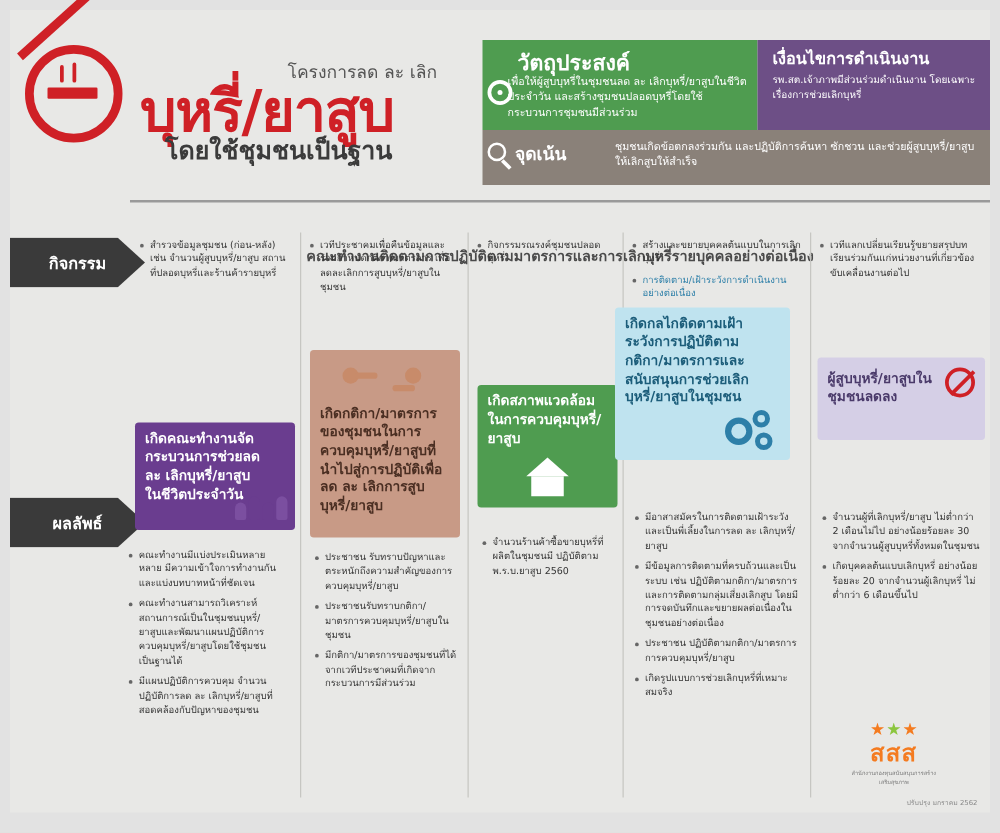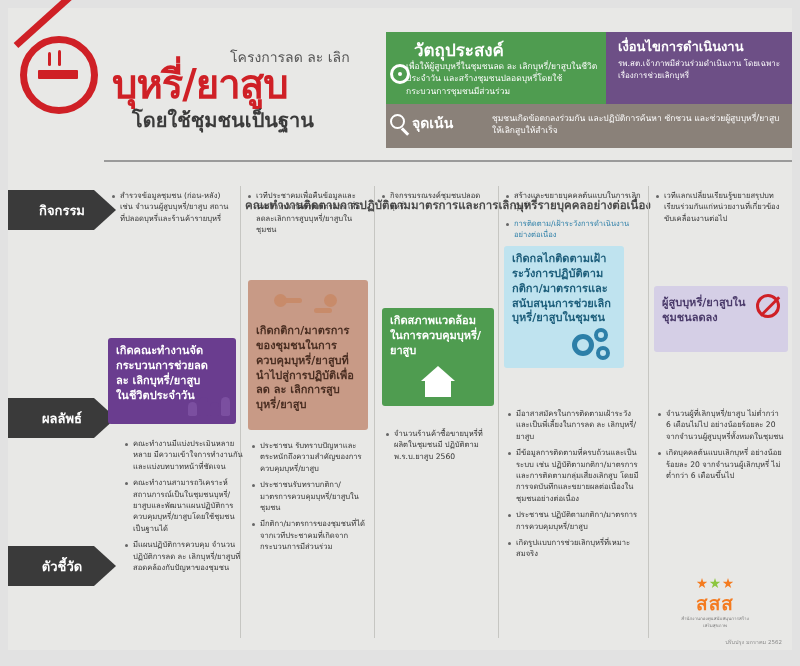--- a/index.html
+++ b/index.html
@@ -20,21 +20,21 @@
   }
   .logo-slash{
     position:absolute;left:8px;top:34px;width:92px;height:7px;background:#cf2026;
     transform:rotate(-42deg);transform-origin:left center;
   }
   .cig{position:absolute;left:30px;top:62px;width:40px;height:9px;background:#cf2026;border-radius:1px;}
   .smoke{position:absolute;left:40px;top:44px;width:3px;height:14px;background:#cf2026;border-radius:2px;}
   .smoke2{position:absolute;left:50px;top:42px;width:3px;height:16px;background:#cf2026;border-radius:2px;}
 
   .title-small{position:absolute;left:222px;top:38px;font-size:14px;color:#555;text-align:right;}
-  .title-big{position:absolute;left:104px;top:44px;font-size:40px;font-weight:bold;color:#cf2026;letter-spacing:-1px;}
+  .title-big{position:absolute;left:104px;top:44px;font-size:46px;font-weight:bold;color:#cf2026;letter-spacing:-1px;}
   .title-sub{position:absolute;left:124px;top:96px;font-size:20px;font-weight:bold;color:#3b3b3b;}
 
   .green-box{position:absolute;left:378px;top:24px;width:220px;height:72px;background:#4f9c50;}
   .green-title{position:absolute;left:406px;top:28px;font-size:17px;font-weight:bold;color:#fff;}
   .green-body{position:absolute;left:398px;top:52px;width:196px;font-size:8.5px;line-height:1.45;color:#fff;}
   .target-icon{position:absolute;left:382px;top:56px;width:20px;height:20px;border:3px solid #fff;border-radius:50%;box-sizing:border-box;}
   .target-icon:after{content:"";position:absolute;left:5px;top:5px;width:4px;height:4px;background:#fff;border-radius:50%;}
 
   .purple-box{position:absolute;left:598px;top:24px;width:186px;height:72px;background:#6d4f86;}
   .purple-title{position:absolute;left:610px;top:28px;font-size:13px;font-weight:bold;color:#fff;}
@@ -130,40 +130,39 @@
       <div class="magnifier-h"></div>
       <div class="focus-label">จุดเน้น</div>
       <div class="focus-body">ชุมชนเกิดข้อตกลงร่วมกัน และปฏิบัติการค้นหา ซักชวน และช่วยผู้สูบบุหรี่/ยาสูบให้เลิกสูบให้สำเร็จ</div>
     </div>
 
     <div class="comm-bar"></div>
     <div class="comm-text">คณะทำงานติดตามการปฏิบัติตามมาตรการและการเลิกบุหรี่รายบุคคลอย่างต่อเนื่อง</div>
 
     <div class="arrow a1">กิจกรรม</div>
     <div class="arrow a2">ผลลัพธ์</div>
-    <div class="arrow a3">ตัวชี้วัด</div>
 
     <div class="col-sep" style="left:232px"></div>
     <div class="col-sep" style="left:366px"></div>
     <div class="col-sep" style="left:490px"></div>
     <div class="col-sep" style="left:640px"></div>
 
     <div class="bul" style="left:104px;top:182px;width:120px">
       <p>สำรวจข้อมูลชุมชน (ก่อน-หลัง) เช่น จำนวนผู้สูบบุหรี่/ยาสูบ สถานที่ปลอดบุหรี่และร้านค้ารายบุหรี่</p>
     </div>
     <div class="rbox" style="left:100px;top:330px;width:128px;height:86px;background:#6a3d8f">
       <div class="t" style="left:8px;top:6px;width:92px;color:#fff">เกิดคณะทำงานจัดกระบวนการช่วยลด ละ เลิกบุหรี่/ยาสูบในชีวิตประจำวัน</div>
       <div class="people" style="right:6px;bottom:8px">
         <div class="person s w"></div>
           <div class="person"></div>
           <div class="person s"></div>
           <div class="person w"></div>
       </div>
     </div>
-    <div class="bul" style="left:117px;top:430px;width:122px">
+    <div class="bul" style="left:95px;top:430px;width:122px">
       <p>คณะทำงานมีแบ่งประเมินหลายหลาย มีความเข้าใจการทำงานกัน และแบ่งบทบาทหน้าที่ชัดเจน</p>
       <p>คณะทำงานสามารถวิเคราะห์สถานการณ์เป็นในชุมชนบุหรี่/ยาสูบและพัฒนาแผนปฏิบัติการควบคุมบุหรี่/ยาสูบโดยใช้ชุมชนเป็นฐานได้</p>
       <p>มีแผนปฏิบัติการควบคุม จำนวนปฏิบัติการลด ละ เลิกบุหรี่/ยาสูบที่สอดคล้องกับปัญหาของชุมชน</p>
     </div>
 
     <div class="bul" style="left:240px;top:182px;width:118px">
       <p>เวทีประชาคมเพื่อคืนข้อมูลและร่วมกำหนดกติกา/มาตรการ เพื่อลดละเลิกการสูบบุหรี่/ยาสูบในชุมชน</p>
     </div>
     <div class="rbox" style="left:240px;top:272px;width:120px;height:150px;background:#c89a86">
       <div class="t" style="left:8px;top:44px;width:104px;color:#4a2e22">เกิดกติกา/มาตรการของชุมชนในการควบคุมบุหรี่/ยาสูบที่นำไปสู่การปฏิบัติเพื่อ ลด ละ เลิกการสูบบุหรี่/ยาสูบ</div>
@@ -191,21 +190,21 @@
       </div>
     </div>
     <div class="bul" style="left:378px;top:420px;width:106px">
       <p>จำนวนร้านค้าซื้อขายบุหรี่ที่ผลิตในชุมชนมี ปฏิบัติตาม พ.ร.บ.ยาสูบ 2560</p>
     </div>
 
     <div class="bul" style="left:498px;top:182px;width:136px">
       <p>สร้างและขยายบุคคลต้นแบบในการเลิกบุหรี่</p>
       <p style="color:#2d7fa8">การติดตาม/เฝ้าระวังการดำเนินงานอย่างต่อเนื่อง</p>
     </div>
-    <div class="rbox" style="left:496px;top:238px;width:120px;height:122px;background:#bfe3ef">
+    <div class="rbox" style="left:484px;top:238px;width:140px;height:122px;background:#bfe3ef">
       <div class="t" style="left:8px;top:6px;width:112px;color:#1c5d7a">เกิดกลไกติดตามเฝ้าระวังการปฏิบัติตามกติกา/มาตรการและสนับสนุนการช่วยเลิกบุหรี่/ยาสูบในชุมชน</div>
       <div style="position:absolute;right:6px;bottom:6px;width:46px;height:34px;">
         <div class="gear" style="left:0;top:6px"></div>
         <div class="gear s" style="left:22px;top:0"></div>
         <div class="gear s" style="left:24px;top:18px"></div>
       </div>
     </div>
     <div class="bul" style="left:500px;top:400px;width:132px">
       <p>มีอาสาสมัครในการติดตามเฝ้าระวังและเป็นพี่เลี้ยงในการลด ละ เลิกบุหรี่/ยาสูบ</p>
       <p>มีข้อมูลการติดตามที่ครบถ้วนและเป็นระบบ เช่น ปฏิบัติตามกติกา/มาตรการและการติดตามกลุ่มเสี่ยงเลิกสูบ โดยมีการจดบันทึกและขยายผลต่อเนื่องในชุมชนอย่างต่อเนื่อง</p>
@@ -214,21 +213,21 @@
     </div>
 
     <div class="bul" style="left:648px;top:182px;width:128px">
       <p>เวทีแลกเปลี่ยนเรียนรู้ขยายสรุปบทเรียนร่วมกันแก่หน่วยงานที่เกี่ยวข้องขับเคลื่อนงานต่อไป</p>
     </div>
     <div class="rbox" style="left:646px;top:278px;width:134px;height:66px;background:#d5cfe6">
       <div class="t" style="left:8px;top:10px;width:96px;color:#4a3a6a">ผู้สูบบุหรี่/ยาสูบในชุมชนลดลง</div>
       <div class="nosmoke" style="right:8px;top:8px"></div>
     </div>
     <div class="bul" style="left:650px;top:400px;width:126px">
-      <p>จำนวนผู้ที่เลิกบุหรี่/ยาสูบ ไม่ต่ำกว่า 6 เดือนไม่ไป อย่างน้อยร้อยละ 20 จากจำนวนผู้สูบบุหรี่ทั้งหมดในชุมชน</p>
+      <p>จำนวนผู้ที่เลิกบุหรี่/ยาสูบ ไม่ต่ำกว่า 2 เดือนไม่ไป อย่างน้อยร้อยละ 30 จากจำนวนผู้สูบบุหรี่ทั้งหมดในชุมชน</p>
       <p>เกิดบุคคลต้นแบบเลิกบุหรี่ อย่างน้อยร้อยละ 20 จากจำนวนผู้เลิกบุหรี่ ไม่ต่ำกว่า 6 เดือนขึ้นไป</p>
     </div>
 
     <div class="sss">
       <div>
         <span class="star b"></span><span class="star g"></span><span class="star b"></span>
       </div>
       <div class="txt">สสส</div>
       <div class="sub">สำนักงานกองทุนสนับสนุนการสร้างเสริมสุขภาพ</div>
     </div>

